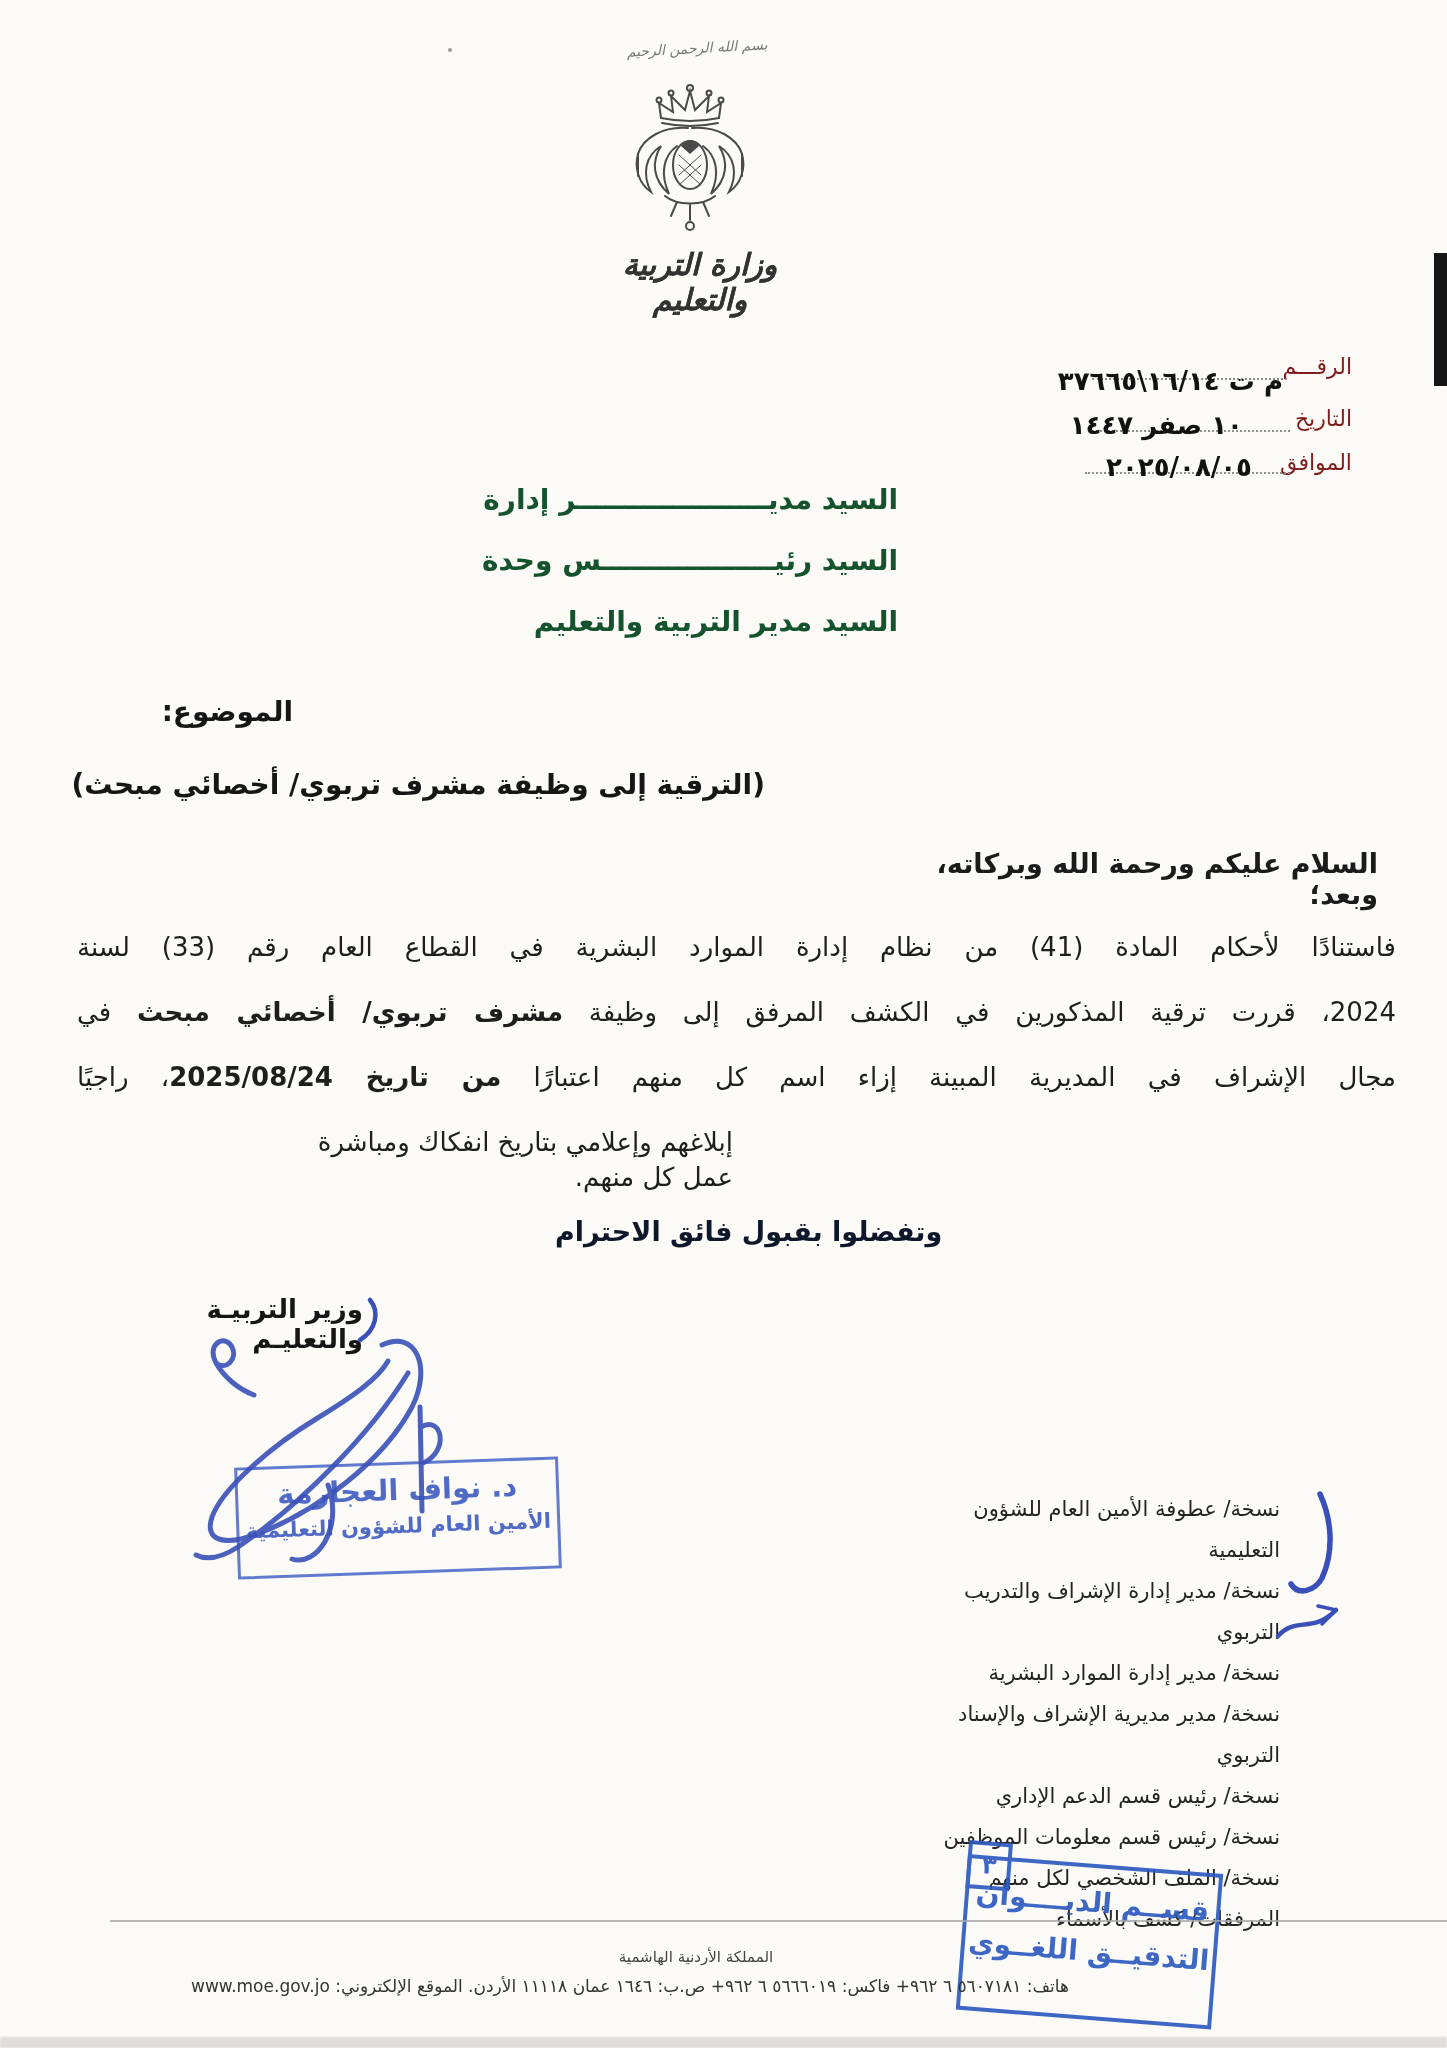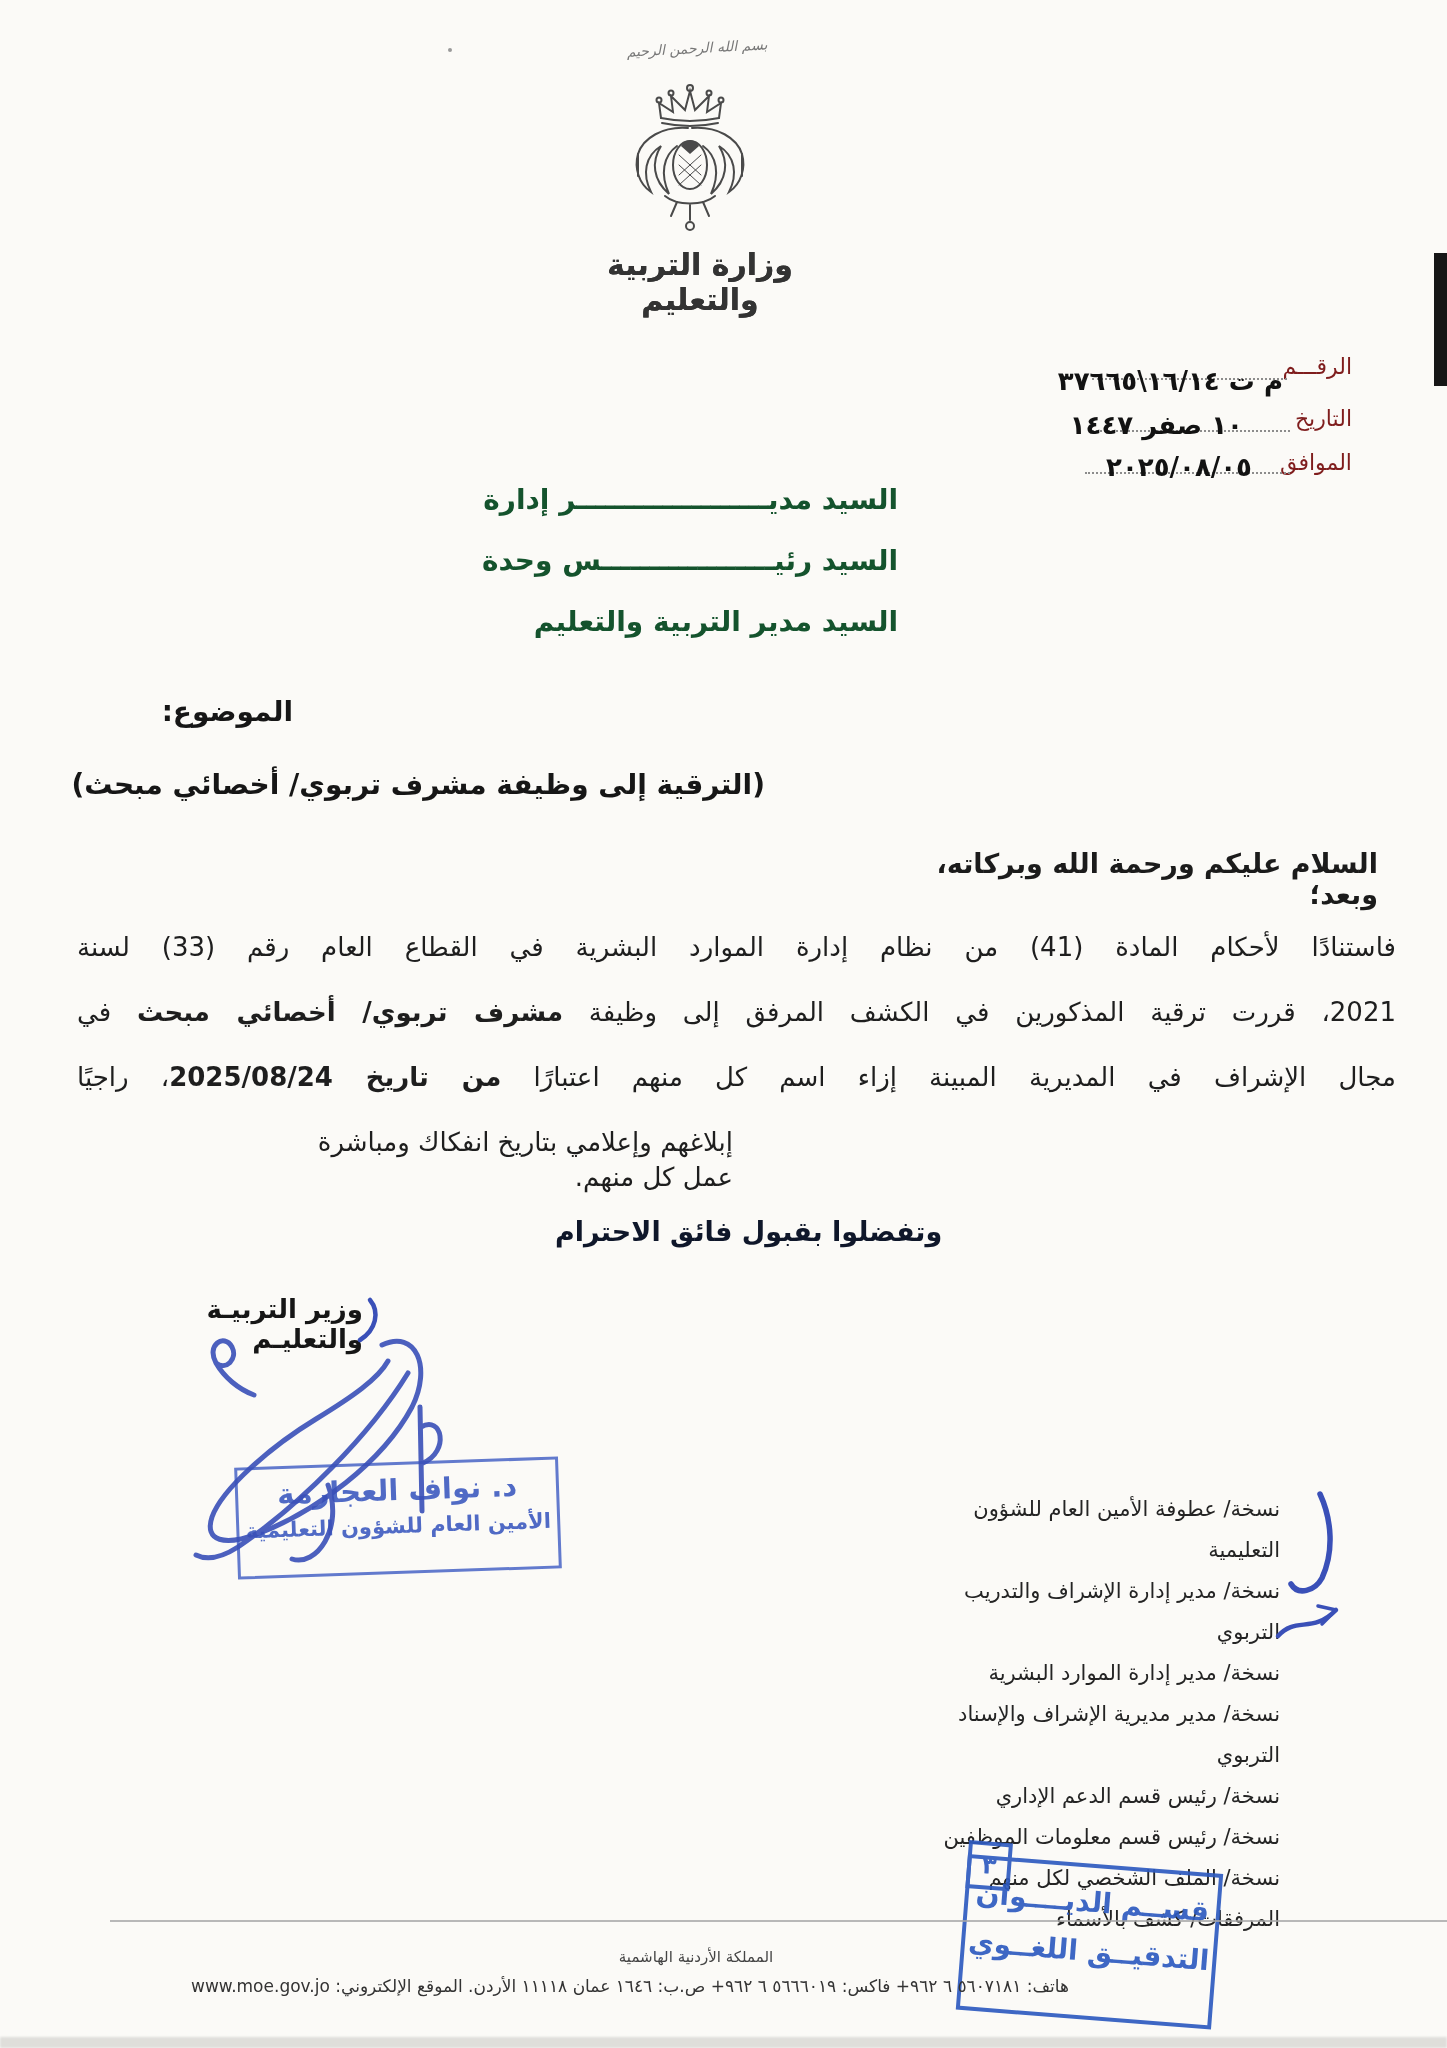--- a/index.html
+++ b/index.html
@@ -7,21 +7,21 @@
     position:relative;width:1447px;height:2048px;background:#fbfaf7;
     font-family:"DejaVu Sans",sans-serif;direction:rtl;color:#222;
     overflow:hidden;
   }
   .abs{position:absolute;}
   .b{font-weight:bold;margin-top:24px;}
   
   .basmala{left:612px;top:40px;width:170px;text-align:center;font-size:14px;
     color:#777;font-style:italic;transform:rotate(-3deg);}
   .ministry{left:580px;top:247px;width:240px;text-align:center;font-size:30px;
-    font-weight:bold;color:#333;text-shadow:0 0 .5px #333;}
+    font-weight:bold;color:#333;text-shadow:0 0 .5px #333;font-style:italic;}
   
   .ref-label{font-size:22px;color:#7f1d1d;text-align:right;}
   .dots{height:0;border-bottom:2px dotted #8c8c8c;}
   .ref-value{font-size:26px;font-weight:bold;color:#121212;}
   
   .recipient{left:420px;width:478px;text-align:right;font-size:28px;font-weight:bold;color:#14532d;}
   
   .subject-label{left:163px;top:695px;width:130px;font-size:28px;font-weight:bold;color:#161616;}
   .subject-value{left:63px;top:768px;width:702px;text-align:right;font-size:28px;font-weight:bold;color:#161616;}
   .salutation{left:900px;top:848px;width:478px;text-align:right;font-size:27px;font-weight:bold;color:#1b1b1b;}
@@ -100,21 +100,21 @@
   <div class="abs recipient" style="top:483px">السيد مديــــــــــــــــــــر إدارة</div>
   <div class="abs recipient" style="top:544px">السيد رئيــــــــــــــــــس وحدة</div>
   <div class="abs recipient" style="top:605px">السيد مدير التربية والتعليم</div>
 
   <div class="abs subject-label">الموضوع:</div>
   <div class="abs subject-value">(الترقية إلى وظيفة مشرف تربوي/ أخصائي مبحث)</div>
 
   <div class="abs salutation">السلام عليكم ورحمة الله وبركاته، وبعد؛</div>
 
   <div class="abs body-line just" style="top:930px"><span>فاستنادًا لأحكام المادة (41) من نظام إدارة الموارد البشرية في القطاع العام رقم (33) لسنة</span></div>
-  <div class="abs body-line just" style="top:995px"><span>2021، قررت ترقية المذكورين في الكشف المرفق إلى وظيفة </span><span class="b">مشرف تربوي/ أخصائي مبحث</span><span> في</span></div>
+  <div class="abs body-line just" style="top:995px"><span>2024، قررت ترقية المذكورين في الكشف المرفق إلى وظيفة </span><span class="b">مشرف تربوي/ أخصائي مبحث</span><span> في</span></div>
   <div class="abs body-line just" style="top:1060px"><span>مجال الإشراف في المديرية المبينة إزاء اسم كل منهم اعتبارًا </span><span class="b">من تاريخ 2025/08/24</span><span>، راجيًا</span></div>
   <div class="abs body-line body-last" style="top:1125px"><span>إبلاغهم وإعلامي بتاريخ انفكاك ومباشرة عمل كل منهم.</span></div>
 
   <div class="abs closing">وتفضلوا بقبول فائق الاحترام</div>
 
   <div class="abs minister">وزير التربيـة والتعليـم</div>
 
   <svg class="abs" viewBox="0 0 30 48" width="30" height="48" style="left:352px;top:1296px" fill="none" stroke="#3a50b8" stroke-width="4.5" stroke-linecap="round">
     <path d="M18 4 C28 16 24 34 8 44"></path>
   </svg>

